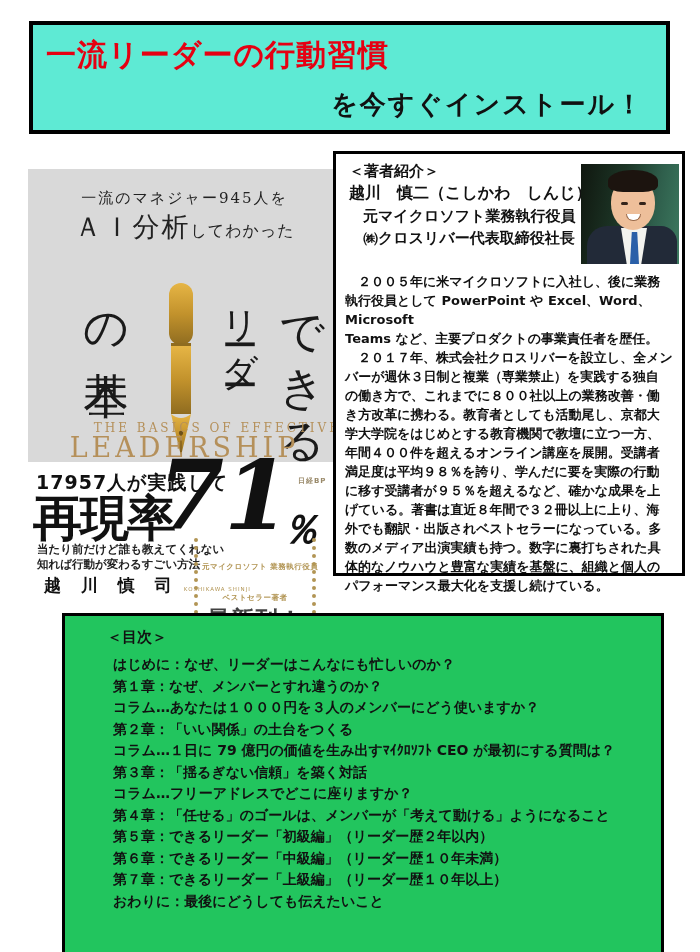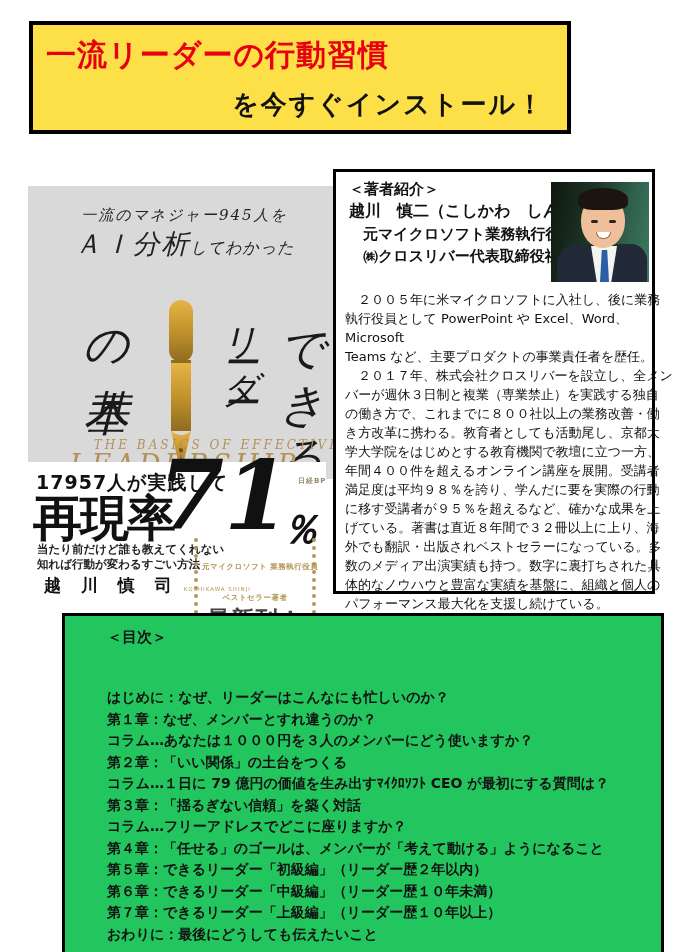--- a/index.html
+++ b/index.html
@@ -1,29 +1,29 @@
 <!DOCTYPE html>
 <html lang="ja"><head>
 <meta charset="utf-8">
 <style>
   html,body{margin:0;padding:0;background:#fff;}
   .page{position:relative;width:700px;height:952px;background:#ffffff;overflow:hidden;
         font-family:"DejaVu Sans",sans-serif;color:#111;}
 
   
-  .banner{position:absolute;left:29px;top:21px;width:542px;height:113px;
-          border:4px solid #000;box-sizing:border-box;background:#fde047;}
+  .banner{position:absolute;left:29px;top:21px;width:641px;height:113px;
+          border:4px solid #000;box-sizing:border-box;background:#5eead4;}
   .banner-title{position:absolute;left:13px;top:10px;font-family:"DejaVu Serif",serif;
           font-weight:bold;font-size:30px;letter-spacing:1px;color:#e60012;white-space:nowrap;}
   .banner-sub{position:absolute;right:22px;bottom:8px;font-family:"DejaVu Serif",serif;
           font-weight:bold;font-size:26px;letter-spacing:2px;color:#111;white-space:nowrap;}
 
   
   .cover{position:absolute;left:28px;top:169px;width:298px;height:461px;background:#fff;}
-  .cover-gray{position:absolute;left:0;top:17px;width:313px;height:293px;background:#d9d9d9;font-style:italic;}
+  .cover-gray{position:absolute;left:0;top:0;width:313px;height:293px;background:#d9d9d9;}
   .tagline1{position:absolute;left:0;top:20px;width:100%;text-align:center;
           font-family:"DejaVu Serif",serif;font-size:15px;letter-spacing:2px;color:#222;}
   .tagline2{position:absolute;left:0;top:40px;width:100%;text-align:center;
           font-family:"DejaVu Serif",serif;color:#222;white-space:nowrap;}
   .tagline2 .big{font-size:27px;letter-spacing:2px;}
   .tagline2 .small{font-size:16px;letter-spacing:1px;}
   .vcol{position:absolute;writing-mode:vertical-rl;text-orientation:mixed;
         font-family:"DejaVu Serif",serif;color:#1a1a1a;font-weight:500;line-height:1;}
   .vcol-right{left:252px;top:115px;font-size:45px;letter-spacing:2px;}
   .vcol-mid{left:194px;top:116px;font-size:36px;letter-spacing:0px;}
@@ -52,27 +52,27 @@
   .author-sig .romaji{font-size:5.5px;color:#b29554;letter-spacing:1px;}
   .badge{position:absolute;left:166px;top:76px;width:122px;box-sizing:border-box;
           border-left:4px dotted #b29554;border-right:4px dotted #b29554;
           padding:3px 4px;text-align:center;}
   .badge .b1,.badge .b2{font-size:7.5px;font-weight:bold;color:#b29554;
           letter-spacing:0.5px;white-space:nowrap;margin-top:21px;}
   .badge .b3{font-size:23px;font-weight:bold;color:#404040;letter-spacing:1px;
           white-space:nowrap;margin-top:1px;}
 
   
-  .author-box{position:absolute;left:333px;top:169px;width:322px;height:425px;
+  .author-box{position:absolute;left:333px;top:151px;width:352px;height:425px;
           border:3px solid #000;box-sizing:border-box;background:#fff;}
   .ab-heading{position:absolute;left:13px;top:8px;font-size:15px;font-weight:bold;}
   .ab-name{position:absolute;left:13px;top:29px;font-size:16px;font-weight:bold;white-space:nowrap;}
   .ab-title1{position:absolute;left:27px;top:53px;font-size:15px;font-weight:bold;white-space:nowrap;font-family:Liberation Serif, serif;}
   .ab-title2{position:absolute;left:27px;top:75px;font-size:15px;font-weight:bold;white-space:nowrap;}
-  .ab-bio{position:absolute;left:9px;top:118px;width:334px;font-size:13px;font-weight:400;
+  .ab-bio{position:absolute;left:9px;top:118px;width:334px;font-size:13px;font-weight:700;
           line-height:19px;white-space:pre-line;color:#111;}
 
   
   .photo{position:absolute;right:3px;top:10px;width:98px;height:100px;overflow:hidden;
          background:linear-gradient(100deg,#10170f 0%,#1c3526 40%,#2f5f4c 72%,#3d7a60 100%);}
   .photo div{position:absolute;}
   .ph-suit{left:6px;top:62px;width:90px;height:40px;background:#222a38;border-radius:20px 16px 0 0;}
   .ph-shirt{left:40px;top:64px;width:26px;height:36px;background:#f3f3ef;
             clip-path:polygon(0 0,100% 0,78% 100%,22% 100%);}
   .ph-tie{left:49px;top:68px;width:9px;height:32px;background:#2a5fa8;
@@ -83,21 +83,21 @@
             border-radius:50% 50% 30% 30%;}
   .ph-eye-l{left:40px;top:38px;width:7px;height:2.5px;background:#33231a;border-radius:2px;}
   .ph-eye-r{left:58px;top:38px;width:7px;height:2.5px;background:#33231a;border-radius:2px;}
   .ph-smile{left:45px;top:50px;width:15px;height:7px;background:#fff;
             border:1.5px solid #9a6a4a;border-top:none;border-radius:0 0 12px 12px;box-sizing:border-box;}
 
   
   .toc-box{position:absolute;left:62px;top:613px;width:602px;height:356px;
           border:3px solid #000;box-sizing:border-box;background:#22c55e;}
   .toc-heading{position:absolute;left:42px;top:12px;font-size:15px;font-weight:bold;}
-  .toc-list{position:absolute;left:42px;top:38px;right:8px;margin-top:33px;}
+  .toc-list{position:absolute;left:48px;top:38px;right:8px;}
   .toc-item{font-size:14px;font-weight:bold;line-height:21.5px;white-space:nowrap;color:#111;}
 </style>
 </head>
 <body>
 
 <div class="page">
 
   <div class="banner">
     <div class="banner-title">一流リーダーの行動習慣</div>
     <div class="banner-sub">を今すぐインストール！</div>

